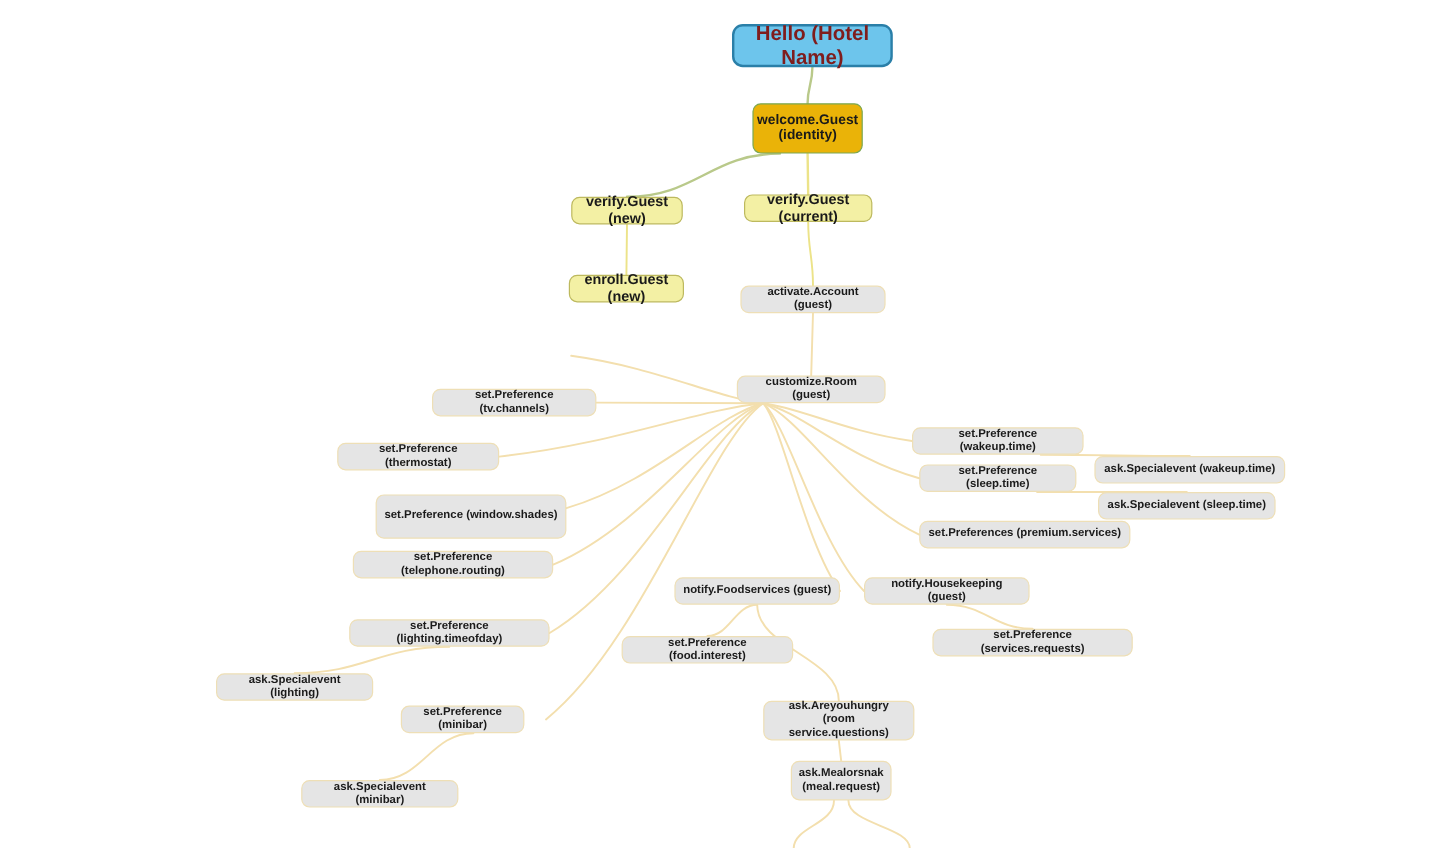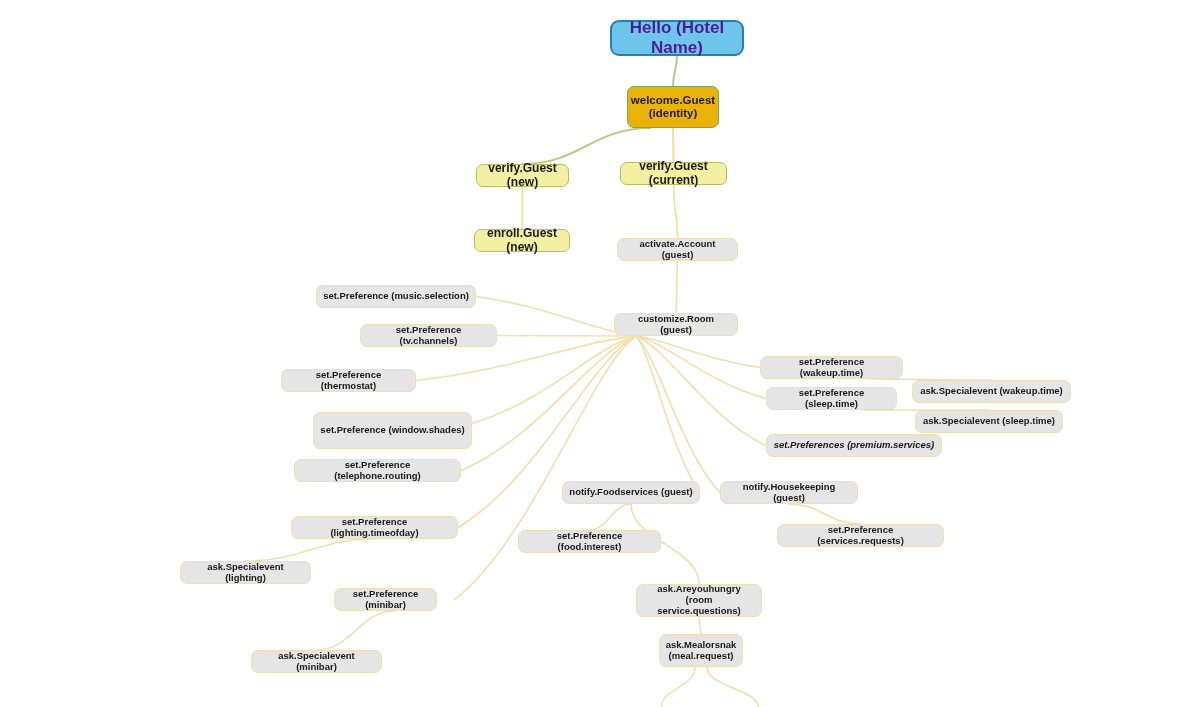--- a/index.html
+++ b/index.html
@@ -40,21 +40,21 @@
     line-height: 1.15;
     white-space: pre-line;
     padding: 2px 6px;
   }
   .node-root {
     background: #6dc5ec;
     border-color: #2a7fa8;
     border-width: 2px;
     border-radius: 9px;
     font-size: 17px;
-    color: #4c1d95;
+    color: #7f1d1d;
   }
   .node-green {
     background: #eab308;
     border-color: #7aa854;
     border-width: 1.5px;
     font-size: 11.5px;
   }
   .node-yellow {
     background: #f3f0a4;
     border-color: #bdb95e;
@@ -103,34 +103,33 @@
       <path d="M 707 667 C 707 687, 758.2 689, 758.2 707" fill="none" stroke="#f3dfae" stroke-width="1.6" stroke-linecap="round"></path>
     </svg>
 <div class="node node-root" style="left: 610px; top: 20px; width: 134px; height: 36px;">Hello (Hotel Name)</div>
     <div class="node node-green" style="left: 627px; top: 86px; width: 92px; height: 42px;">welcome.Guest
 (identity)</div>
     <div class="node node-yellow" style="left: 476px; top: 164px; width: 93px; height: 23px;">verify.Guest (new)</div>
     <div class="node node-yellow" style="left: 620px; top: 162px; width: 107px; height: 23px;">verify.Guest (current)</div>
     <div class="node node-yellow" style="left: 474px; top: 229px; width: 96px; height: 23px;">enroll.Guest (new)</div>
     <div class="node node-cream" style="left: 617px; top: 238px; width: 121px; height: 23px;">activate.Account (guest)</div>
     <div class="node node-cream" style="left: 614px; top: 313px; width: 124px; height: 23px;">customize.Room (guest)</div>
-    <div class="node node-cream" style="left: 316px; top: 285px; width: 160px; height: 23px;">set.Preference (music.selection)</div>
     <div class="node node-cream" style="left: 360px; top: 324px; width: 137px; height: 23px;">set.Preference (tv.channels)</div>
     <div class="node node-cream" style="left: 281px; top: 369px; width: 135px; height: 23px;">set.Preference (thermostat)</div>
     <div class="node node-cream" style="left: 313px; top: 412px; width: 159px; height: 37px;">set.Preference (window.shades)</div>
     <div class="node node-cream" style="left: 294px; top: 459px; width: 167px; height: 23px;">set.Preference (telephone.routing)</div>
     <div class="node node-cream" style="left: 291px; top: 516px; width: 167px; height: 23px;">set.Preference (lighting.timeofday)</div>
     <div class="node node-cream" style="left: 180px; top: 561px; width: 131px; height: 23px;">ask.Specialevent (lighting)</div>
     <div class="node node-cream" style="left: 334px; top: 588px; width: 103px; height: 23px;">set.Preference (minibar)</div>
     <div class="node node-cream" style="left: 251px; top: 650px; width: 131px; height: 23px;">ask.Specialevent (minibar)</div>
     <div class="node node-cream" style="left: 760px; top: 356px; width: 143px; height: 23px;">set.Preference (wakeup.time)</div>
     <div class="node node-cream" style="left: 912px; top: 380px; width: 159px; height: 23px;">ask.Specialevent (wakeup.time)</div>
     <div class="node node-cream" style="left: 766px; top: 387px; width: 131px; height: 23px;">set.Preference (sleep.time)</div>
     <div class="node node-cream" style="left: 915px; top: 410px; width: 148px; height: 23px;">ask.Specialevent (sleep.time)</div>
-    <div class="node node-cream" style="left: 766px; top: 434px; width: 176px; height: 23px; font-style: italic;">set.Preferences (premium.services)</div>
+    <div class="node node-cream" style="left: 766px; top: 434px; width: 176px; height: 23px;">set.Preferences (premium.services)</div>
     <div class="node node-cream" style="left: 562px; top: 481px; width: 138px; height: 23px;">notify.Foodservices (guest)</div>
     <div class="node node-cream" style="left: 720px; top: 481px; width: 138px; height: 23px;">notify.Housekeeping (guest)</div>
     <div class="node node-cream" style="left: 518px; top: 530px; width: 143px; height: 23px;">set.Preference (food.interest)</div>
     <div class="node node-cream" style="left: 777px; top: 524px; width: 167px; height: 23px;">set.Preference (services.requests)</div>
     <div class="node node-cream" style="left: 636px; top: 584px; width: 126px; height: 33px;">ask.Areyouhungry (room
 service.questions)</div>
     <div class="node node-cream" style="left: 659px; top: 634px; width: 84px; height: 33px;">ask.Mealorsnak
 (meal.request)</div>
   </div>
 

